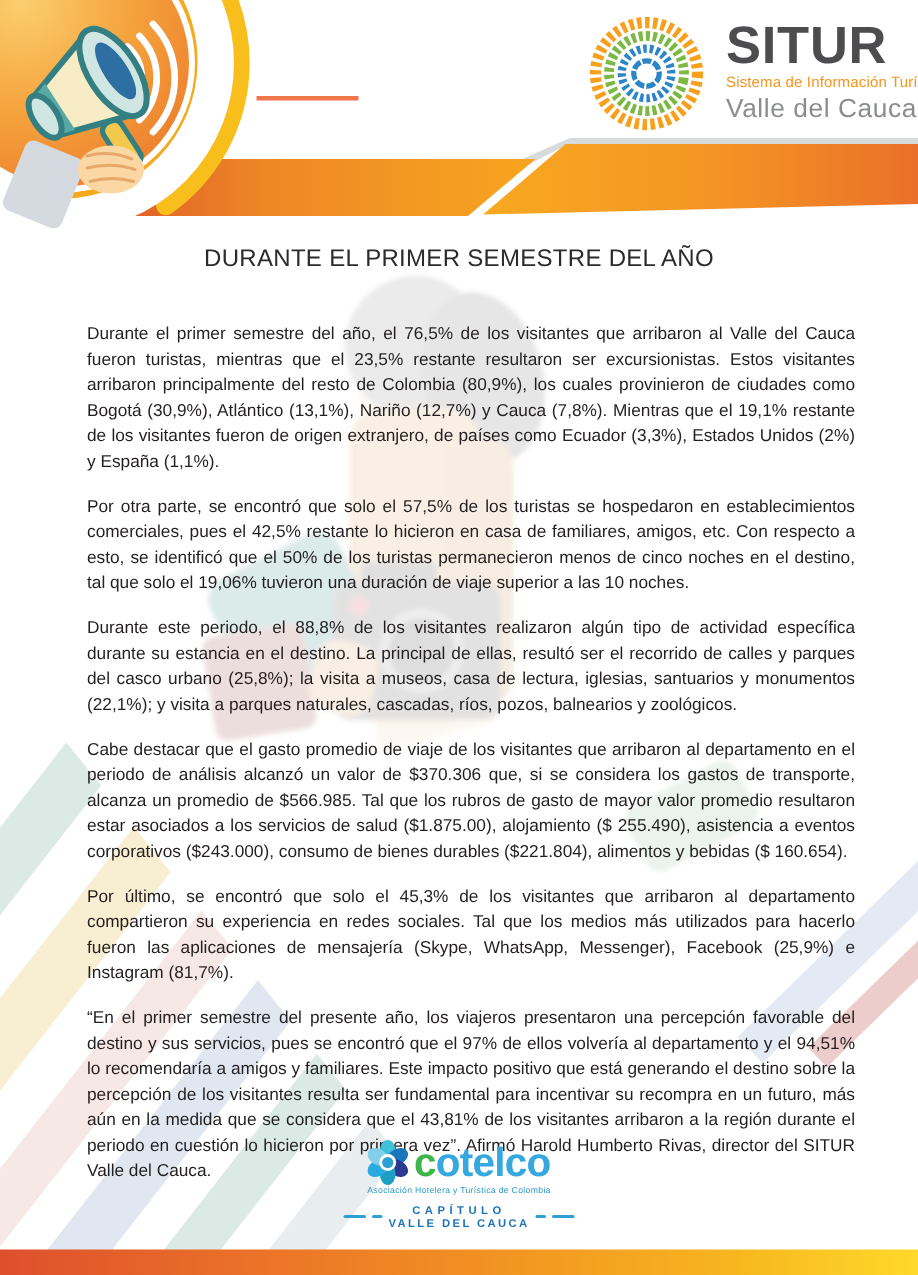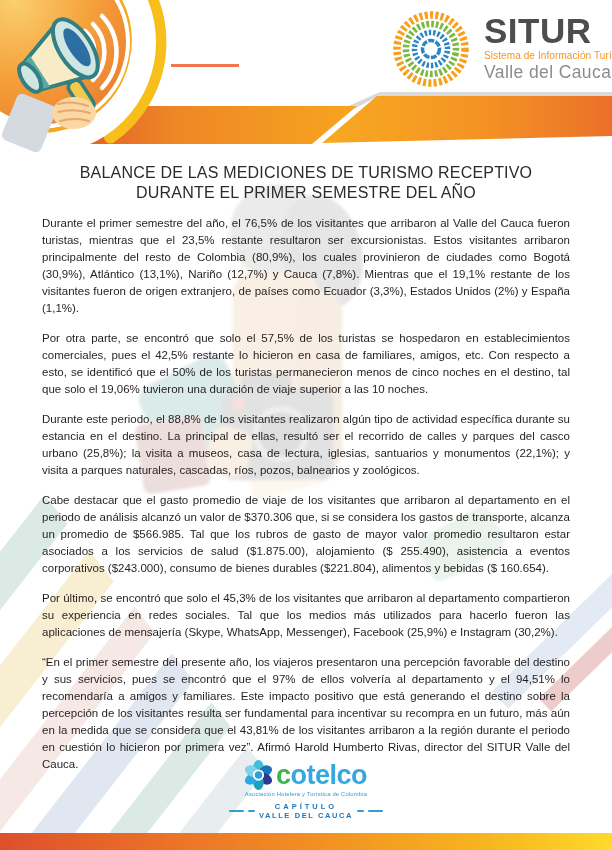--- a/index.html
+++ b/index.html
@@ -28,21 +28,21 @@
   
   .doc-title{
     position:absolute;top:163px;left:0;width:612px;z-index:3;text-align:center;
     color:#2B2B2B;font-size:16px;line-height:19.5px;letter-spacing:.2px;
   }
   
   .body-copy{
     position:absolute;top:215px;left:42px;width:528px;z-index:3;
     font-size:11.5px;line-height:17px;color:#231F20;text-align:justify;
   }
-  .body-copy p{margin:0 0 13px 0;}
+  .body-copy p{margin:0 0 13px 16px;}
   
   .cotelco{
     position:absolute;top:760px;left:0;width:612px;z-index:3;
     display:flex;flex-direction:column;align-items:center;
   }
   .cotelco-row{display:flex;align-items:center;gap:4px;}
   .cotelco-word{font-size:27px;font-weight:bold;letter-spacing:-.5px;line-height:1;}
   .cotelco-word .first{color:#3CB54A;}
   .cotelco-word .rest{color:#35A8DF;}
   .cotelco-tagline{font-size:5.8px;color:#2F9AC9;margin-top:1px;letter-spacing:.2px;}
@@ -179,30 +179,29 @@
       </g>
     </svg>
     <div class="situr-text">
       <div class="situr-name">SITUR</div>
       <div class="situr-tagline">Sistema de Información Turística</div>
       <div class="situr-region">Valle del Cauca</div>
     </div>
   </div>
 
   <div class="doc-title">
-    <div>BALANCE DE LAS MEDICIONES DE TURISMO RECEPTIVO</div>
     <div>DURANTE EL PRIMER SEMESTRE DEL AÑO</div>
   </div>
 
   <div class="body-copy">
     <p>Durante el primer semestre del año, el 76,5% de los visitantes que arribaron al Valle del Cauca fueron turistas, mientras que el 23,5% restante resultaron ser excursionistas. Estos visitantes arribaron principalmente del resto de Colombia (80,9%), los cuales provinieron de ciudades como Bogotá (30,9%), Atlántico (13,1%), Nariño (12,7%) y Cauca (7,8%). Mientras que el 19,1% restante de los visitantes fueron de origen extranjero, de países como Ecuador (3,3%), Estados Unidos (2%) y España (1,1%).</p>
     <p>Por otra parte, se encontró que solo el 57,5% de los turistas se hospedaron en establecimientos comerciales, pues el 42,5% restante lo hicieron en casa de familiares, amigos, etc. Con respecto a esto, se identificó que el 50% de los turistas permanecieron menos de cinco noches en el destino, tal que solo el 19,06% tuvieron una duración de viaje superior a las 10 noches.</p>
     <p>Durante este periodo, el 88,8% de los visitantes realizaron algún tipo de actividad específica durante su estancia en el destino. La principal de ellas, resultó ser el recorrido de calles y parques del casco urbano (25,8%); la visita a museos, casa de lectura, iglesias, santuarios y monumentos (22,1%); y visita a parques naturales, cascadas, ríos, pozos, balnearios y zoológicos.</p>
     <p>Cabe destacar que el gasto promedio de viaje de los visitantes que arribaron al departamento en el periodo de análisis alcanzó un valor de $370.306 que, si se considera los gastos de transporte, alcanza un promedio de $566.985. Tal que los rubros de gasto de mayor valor promedio resultaron estar asociados a los servicios de salud ($1.875.00), alojamiento ($ 255.490), asistencia a eventos corporativos ($243.000), consumo de bienes durables ($221.804), alimentos y bebidas ($ 160.654).</p>
-    <p>Por último, se encontró que solo el 45,3% de los visitantes que arribaron al departamento compartieron su experiencia en redes sociales. Tal que los medios más utilizados para hacerlo fueron las aplicaciones de mensajería (Skype, WhatsApp, Messenger), Facebook (25,9%) e Instagram (30,2%).</p>
+    <p>Por último, se encontró que solo el 45,3% de los visitantes que arribaron al departamento compartieron su experiencia en redes sociales. Tal que los medios más utilizados para hacerlo fueron las aplicaciones de mensajería (Skype, WhatsApp, Messenger), Facebook (25,9%) e Instagram (81,7%).</p>
     <p>“En el primer semestre del presente año, los viajeros presentaron una percepción favorable del destino y sus servicios, pues se encontró que el 97% de ellos volvería al departamento y el 94,51% lo recomendaría a amigos y familiares. Este impacto positivo que está generando el destino sobre la percepción de los visitantes resulta ser fundamental para incentivar su recompra en un futuro, más aún en la medida que se considera que el 43,81% de los visitantes arribaron a la región durante el periodo en cuestión lo hicieron por primera vez”. Afirmó Harold Humberto Rivas, director del SITUR Valle del Cauca.</p>
   </div>
 
   <div class="cotelco">
     <div class="cotelco-row">
       <svg width="27" height="30" viewBox="0 0 36 40">
         <g transform="translate(18,20)">
           <ellipse cx="0" cy="-10" rx="7" ry="10" fill="#3FBFD8"></ellipse>
           <ellipse cx="0" cy="-10" rx="7" ry="10" fill="#1B75BC" transform="rotate(60)"></ellipse>
           <ellipse cx="0" cy="-10" rx="7" ry="10" fill="#2B3990" transform="rotate(120)"></ellipse>

